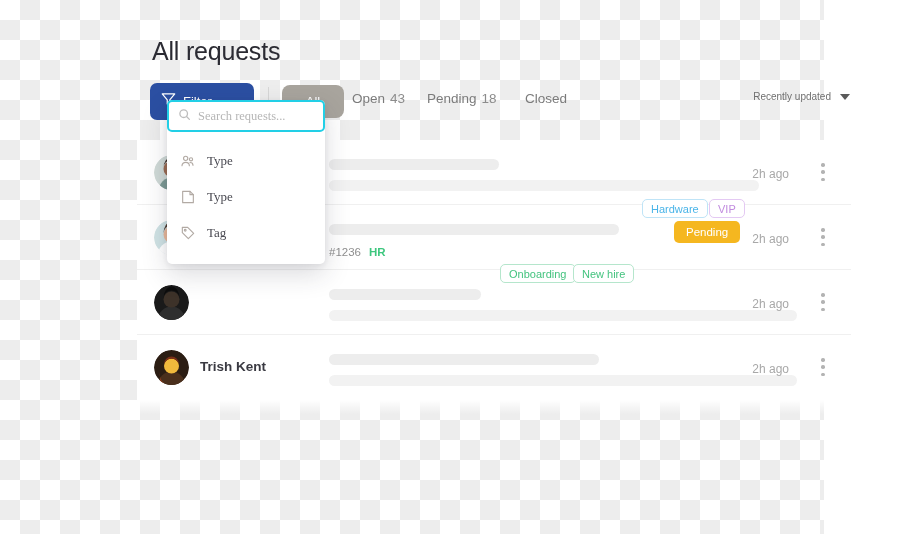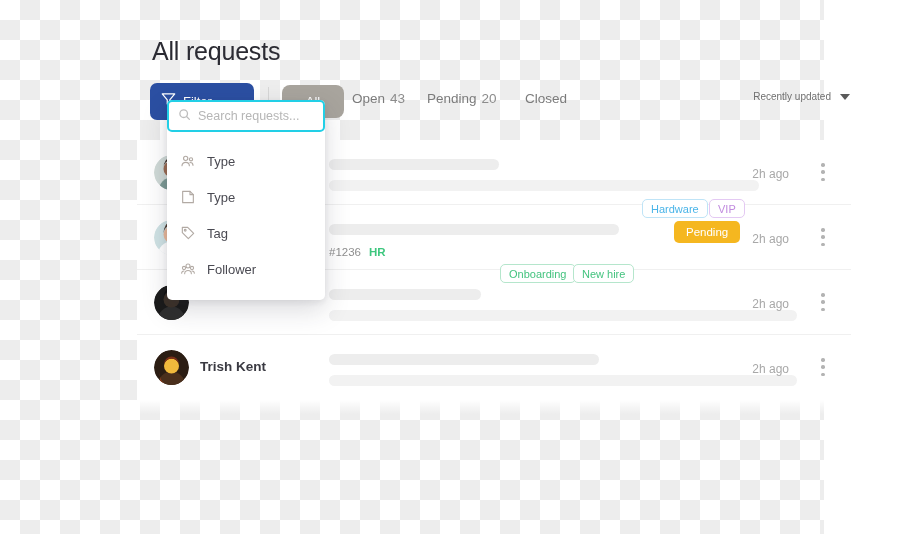--- a/index.html
+++ b/index.html
@@ -257,20 +257,21 @@
 
   
   .search-popover {
     position: absolute;
     left: 167px;
     top: 100px;
     width: 158px;
     background: #ffffff;
     border-radius: 5px;
     box-shadow: 0 10px 26px rgba(40,40,60,0.17), 0 2px 6px rgba(40,40,60,0.09);
+    font-family: Liberation Serif, serif;
   }
 
   .search-field {
     position: relative;
     margin: 0;
     height: 32px;
     border: 2px solid #22cfe6;
     border-radius: 5px;
     background: #ffffff;
     display: flex;
@@ -320,21 +321,21 @@
     <div class="toolbar-divider"></div>
 
     <div class="all-pill">
       <span class="alabel">All</span>
     </div>
 
     <div class="tab tab-open">
       <span>Open</span><span class="count">43</span>
     </div>
     <div class="tab tab-pending">
-      <span>Pending</span><span class="count">20</span>
+      <span>Pending</span><span class="count">18</span>
     </div>
     <div class="tab tab-closed">
       <span>Closed</span>
     </div>
 
     <div class="sort-control">
       <span class="slabel">Recently updated</span>
       <span class="caret-down"></span>
     </div>
 
@@ -468,30 +469,17 @@
         <span class="menu-icon">
           <svg width="16" height="16" viewBox="0 0 24 24" fill="none" stroke="#b2aaa4" stroke-width="1.7" stroke-linecap="round" stroke-linejoin="round">
             <path d="M20.5 12.5l-8 8-9-9v-8h8z"></path>
             <circle cx="7.8" cy="7.8" r="1.3"></circle>
           </svg>
         </span>
         <span class="mlabel">Tag</span>
       </div>
 
 
-      <div class="menu-item">
-        <span class="menu-icon">
-          <svg width="16" height="16" viewBox="0 0 24 24" fill="none" stroke="#b2aaa4" stroke-width="1.6" stroke-linecap="round" stroke-linejoin="round">
-            <circle cx="12" cy="7.5" r="3"></circle>
-            <circle cx="6" cy="10.5" r="2.4"></circle>
-            <circle cx="18" cy="10.5" r="2.4"></circle>
-            <path d="M7 19c0-3 2.2-4.8 5-4.8s5 1.8 5 4.8"></path>
-            <path d="M2.5 18.5c0-2.2 1.5-3.6 3.5-3.6"></path>
-            <path d="M21.5 18.5c0-2.2-1.5-3.6-3.5-3.6"></path>
-          </svg>
-        </span>
-        <span class="mlabel">Follower</span>
-      </div>
 
     </div>
   </div>
 
 </div>
 
 </body></html>

